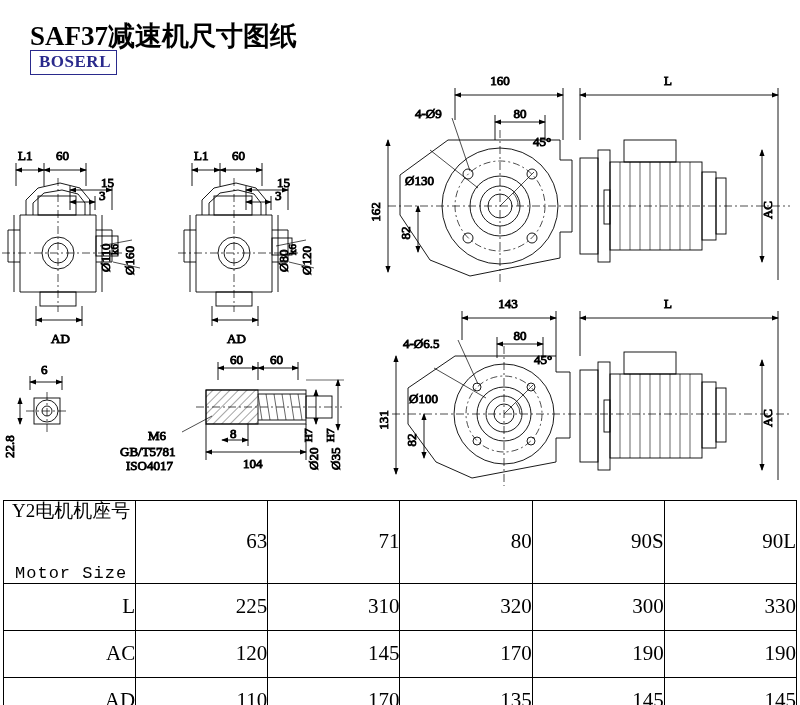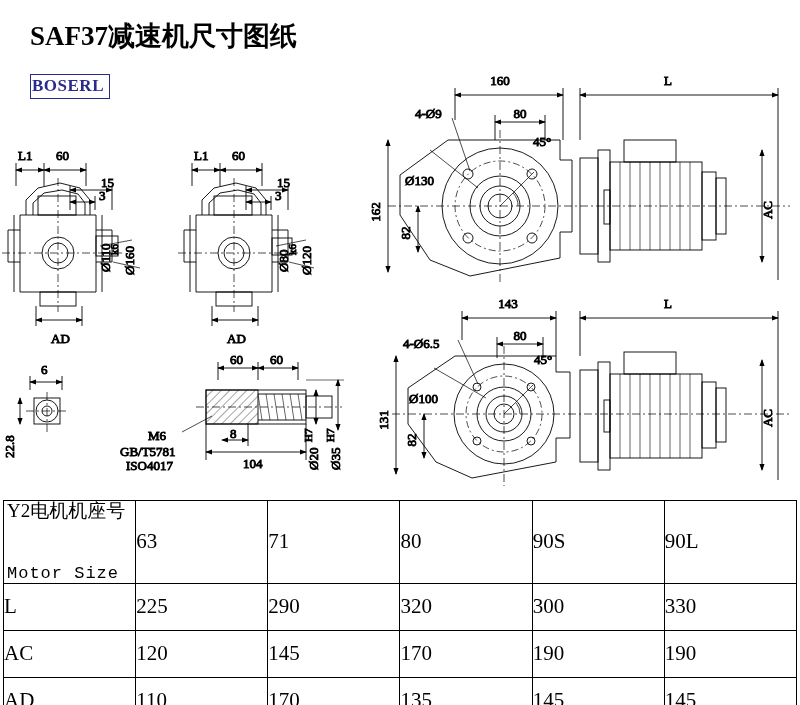--- a/index.html
+++ b/index.html
@@ -29,56 +29,55 @@
     font-size: 27px;
     font-weight: bold;
     letter-spacing: 0px;
     white-space: nowrap;
   }
   .logo-box {
     position: absolute;
     left: 30px;
     top: 50px;
     border: 1px solid #2a2a8c;
-    padding: 1px 5px 2px 1px;
+    padding: 1px 5px 2px 8px;
     font-family: "Liberation Serif", serif;
     font-size: 17px;
     font-weight: bold;
     color: #2a2a8c;
     letter-spacing: 0.5px;
-    margin-top: 24px;
   }
   svg.drawing {
     position: absolute;
     left: 0;
     top: 0;
     width: 800px;
     height: 705px;
   }
   
   .spec-table {
     position: absolute;
     left: 3px;
     top: 500px;
     width: 794px;
     border-collapse: collapse;
     table-layout: fixed;
   }
   .spec-table td {
     border: 1px solid #000;
-    text-align: left;
+    text-align: right;
     font-family: "Liberation Serif", serif;
     font-size: 21px;
     height: 46px;
     padding: 0;
   }
   .spec-table td.head-label {
     font-size: 19px;
     line-height: 1.05;
-    text-align: left;
+    text-align: center;
     padding-left: 3px;
   }
   .spec-table td.rowlabel {
     font-size: 21px;
   }
   .cn-line { display:block; font-family:"Liberation Serif", serif; }
   .en-line { display:block; font-family:"Liberation Mono", monospace; font-size:17px; letter-spacing:1px;margin-top:44px;}
   text {
     font-family: "Liberation Serif", serif;
     fill: #000;
@@ -412,21 +411,21 @@
         </td>
         <td>63</td>
         <td>71</td>
         <td>80</td>
         <td>90S</td>
         <td>90L</td>
       </tr>
       <tr>
         <td class="rowlabel">L</td>
         <td>225</td>
-        <td>290</td>
+        <td>310</td>
         <td>320</td>
         <td>300</td>
         <td>330</td>
       </tr>
       <tr>
         <td class="rowlabel">AC</td>
         <td>120</td>
         <td>145</td>
         <td>170</td>
         <td>190</td>

